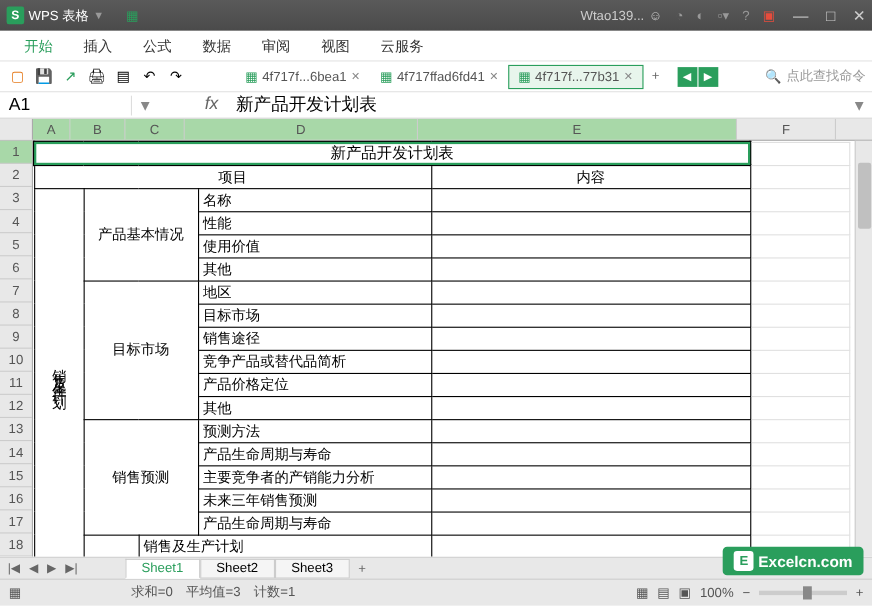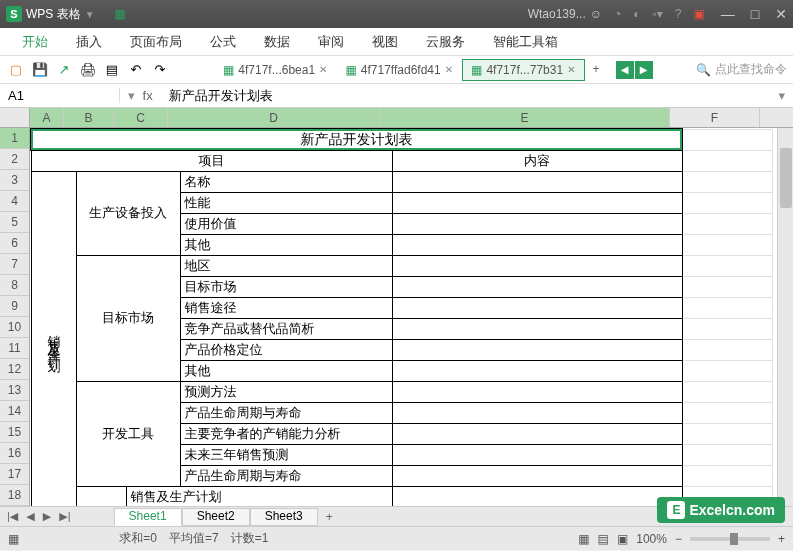--- a/index.html
+++ b/index.html
@@ -23,24 +23,24 @@
     .toolbar { height: 28px; background: #fff; display: flex; align-items: center; padding: 0 6px; border-bottom: 1px solid #ddd; }
     .toolbar .tool-btn { width: 20px; height: 20px; margin-right: 4px; cursor: pointer; display: flex; align-items: center; justify-content: center; font-size: 13px; }
     .toolbar .tabs { display: flex; margin-left: 40px; font-size: 12px; }
     .toolbar .file-tab { padding: 3px 8px; border: 1px solid transparent; display: flex; align-items: center; gap: 4px; cursor: pointer; color: #555; }
     .toolbar .file-tab.active { background: #e8f5ec; border: 1px solid #2a9e5c; }
     .toolbar .file-tab .close { font-size: 10px; color: #888; }
     .toolbar .nav-btns { display: flex; margin-left: 8px; }
     .toolbar .nav-btn { width: 18px; height: 18px; background: #2a9e5c; color: white; display: flex; align-items: center; justify-content: center; font-size: 10px; cursor: pointer; margin-right: 1px; }
     .toolbar .search-area { margin-left: auto; display: flex; align-items: center; gap: 4px; font-size: 12px; color: #999; }
     
-    .formula-bar { height: 24px; background: #fff; display: flex; align-items: center; border-bottom: 1px solid #ccc; font-size: 13px; }
+    .formula-bar { height: 24px; background: #fff; display: flex; align-items: center; border-bottom: 1px solid #ccc; font-size: 16px; }
     .formula-bar .cell-ref { width: 120px; padding: 0 8px; border-right: 1px solid #ddd; }
     .formula-bar .fx-btns { padding: 0 8px; display: flex; gap: 8px; color: #888; }
-    .formula-bar .fx-label { color: #666; }
+    .formula-bar .fx-label { font-style: italic; color: #666; margin-left: 42px; }
     .formula-bar .formula-input { flex: 1; padding: 0 8px; }
     
     .sheet-area { position: relative; height: 398px; background: #fff; overflow: hidden; }
     
     .col-headers { display: flex; height: 20px; background: #e8e8e8; border-bottom: 1px solid #aaa; font-size: 12px; }
     .col-headers .corner { width: 30px; border-right: 1px solid #aaa; background: #e8e8e8; }
     .col-headers .col-h { text-align: center; border-right: 1px solid #ccc; line-height: 20px; color: #555; }
     .col-headers .col-h.sel { background: #a8d8a8; }
     .col-A { width: 34px; } .col-B { width: 50px; } .col-C { width: 54px; }
     .col-D { width: 212px; } .col-E { width: 290px; } .col-F { width: 90px; }
@@ -101,27 +101,25 @@
   <div class="win-controls">
     <span>—</span>
     <span>□</span>
     <span>✕</span>
   </div>
 </div>
 
 <div class="menubar">
   <div class="menu-item active">开始</div>
   <div class="menu-item">插入</div>
-  <div class="menu-item">页面布局</div>
   <div class="menu-item">公式</div>
   <div class="menu-item">数据</div>
   <div class="menu-item">审阅</div>
   <div class="menu-item">视图</div>
   <div class="menu-item">云服务</div>
-  <div class="menu-item">智能工具箱</div>
 </div>
 
 <div class="toolbar">
   <span class="tool-btn" style="color:#e67e22">▢</span>
   <span class="tool-btn" style="color:#3498db">💾</span>
   <span class="tool-btn" style="color:#2a9e5c">↗</span>
   <span class="tool-btn">🖨</span>
   <span class="tool-btn">▤</span>
   <span class="tool-btn">↶</span>
   <span class="tool-btn">↷</span>
@@ -201,21 +199,21 @@
               <td colspan="5" class="sel-border" style="width:640px">新产品开发计划表</td>
               <td class="light" style="width:90px;border:1px solid #e0e0e0"></td>
             </tr>
         <tr class="data">
               <td colspan="4" class="merged-h" style="width:350px">项目</td>
               <td class="merged-h" style="width:290px">内容</td>
               <td class="light"></td>
             </tr>
         <tr class="data">
               <td rowspan="16" class="merged-v" style="width:34px">销售及生产计划</td>
-              <td rowspan="4" colspan="2" class="merged-h" style="width:104px">生产设备投入</td>
+              <td rowspan="4" colspan="2" class="merged-h" style="width:104px">产品基本情况</td>
               <td style="width:212px">名称</td>
               <td></td>
               <td class="light"></td>
             </tr>
         <tr class="data">
               <td>性能</td>
               <td></td>
               <td class="light"></td>
             </tr>
         <tr class="data">
@@ -253,21 +251,21 @@
               <td>产品价格定位</td>
               <td></td>
               <td class="light"></td>
             </tr>
         <tr class="data">
               <td>其他</td>
               <td></td>
               <td class="light"></td>
             </tr>
         <tr class="data">
-              <td rowspan="5" colspan="2" class="merged-h">开发工具</td>
+              <td rowspan="5" colspan="2" class="merged-h">销售预测</td>
               <td>预测方法</td>
               <td></td>
               <td class="light"></td>
             </tr>
         <tr class="data">
               <td>产品生命周期与寿命</td>
               <td></td>
               <td class="light"></td>
             </tr>
         <tr class="data">
@@ -313,21 +311,21 @@
     <div class="sheet-tab">Sheet2</div>
     <div class="sheet-tab">Sheet3</div>
     <div class="add-sheet">+</div>
   </div>
 </div>
 
 <div class="statusbar">
   <span>▦</span>
   <div class="stats">
     <span>求和=0</span>
-    <span>平均值=7</span>
+    <span>平均值=3</span>
     <span>计数=1</span>
   </div>
   <div class="zoom">
     <span>▦</span>
     <span>▤</span>
     <span>▣</span>
     <span>100%</span>
     <span>−</span>
     <div class="zoom-slider"></div>
     <span>+</span>

